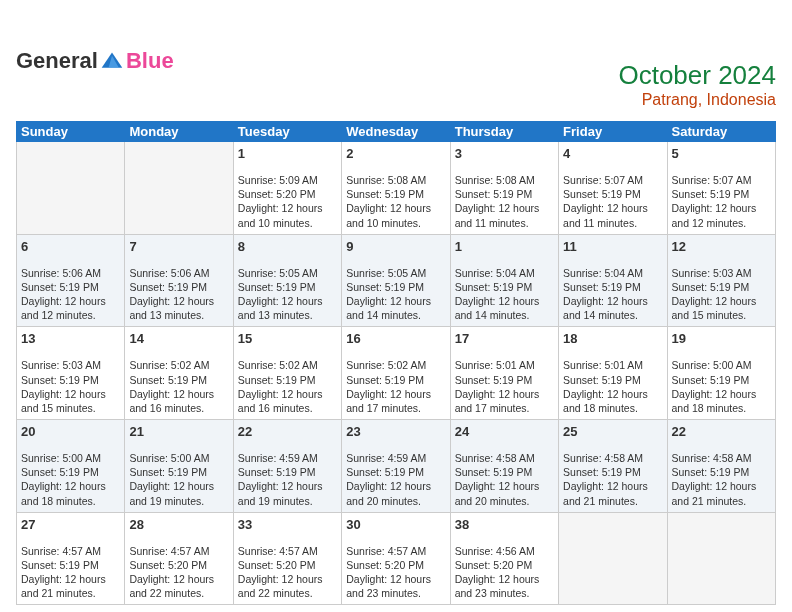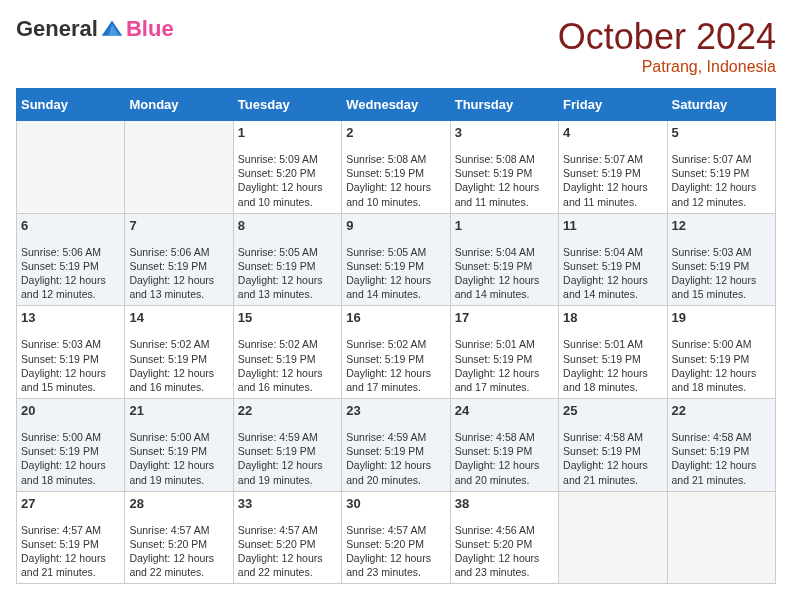--- a/index.html
+++ b/index.html
@@ -19,53 +19,55 @@
     .logo {
       display: flex;
       flex-direction: column;
       align-items: flex-start;
     }
     .logo-text {
       display: flex;
       align-items: center;
       font-size: 22px;
       font-weight: bold;
+      margin-top: 32px;
     }
     .logo-general {
       color: #333;
     }
     .logo-blue {
       color: #ec4899;
     }
     .logo-icon {
       width: 24px;
       height: 24px;
       margin: 0 2px;
     }
     .title-block {
       text-align: right;
     }
     .month-title {
-      font-size: 36px;
+      font-size: 26px;
       font-weight: normal;
-      color: #7f1d1d;
+      color: #15803d;
+      margin-top: 44px;
     }
     .location {
       font-size: 16px;
       color: #c2410c;
     }
     .calendar {
       width: 100%;
       border-collapse: collapse;
       font-size: 11px;
     }
     .calendar th {
       background: #2176c7;
       color: #fff;
-      padding: 8px 4px;
+      padding: 2px 4px;
       text-align: left;
       font-size: 13px;
       font-weight: bold;
       border: 1px solid #2176c7;
     }
     .calendar td {
       border: 1px solid #ccc;
       vertical-align: top;
       padding: 4px;
       width: 108px;

